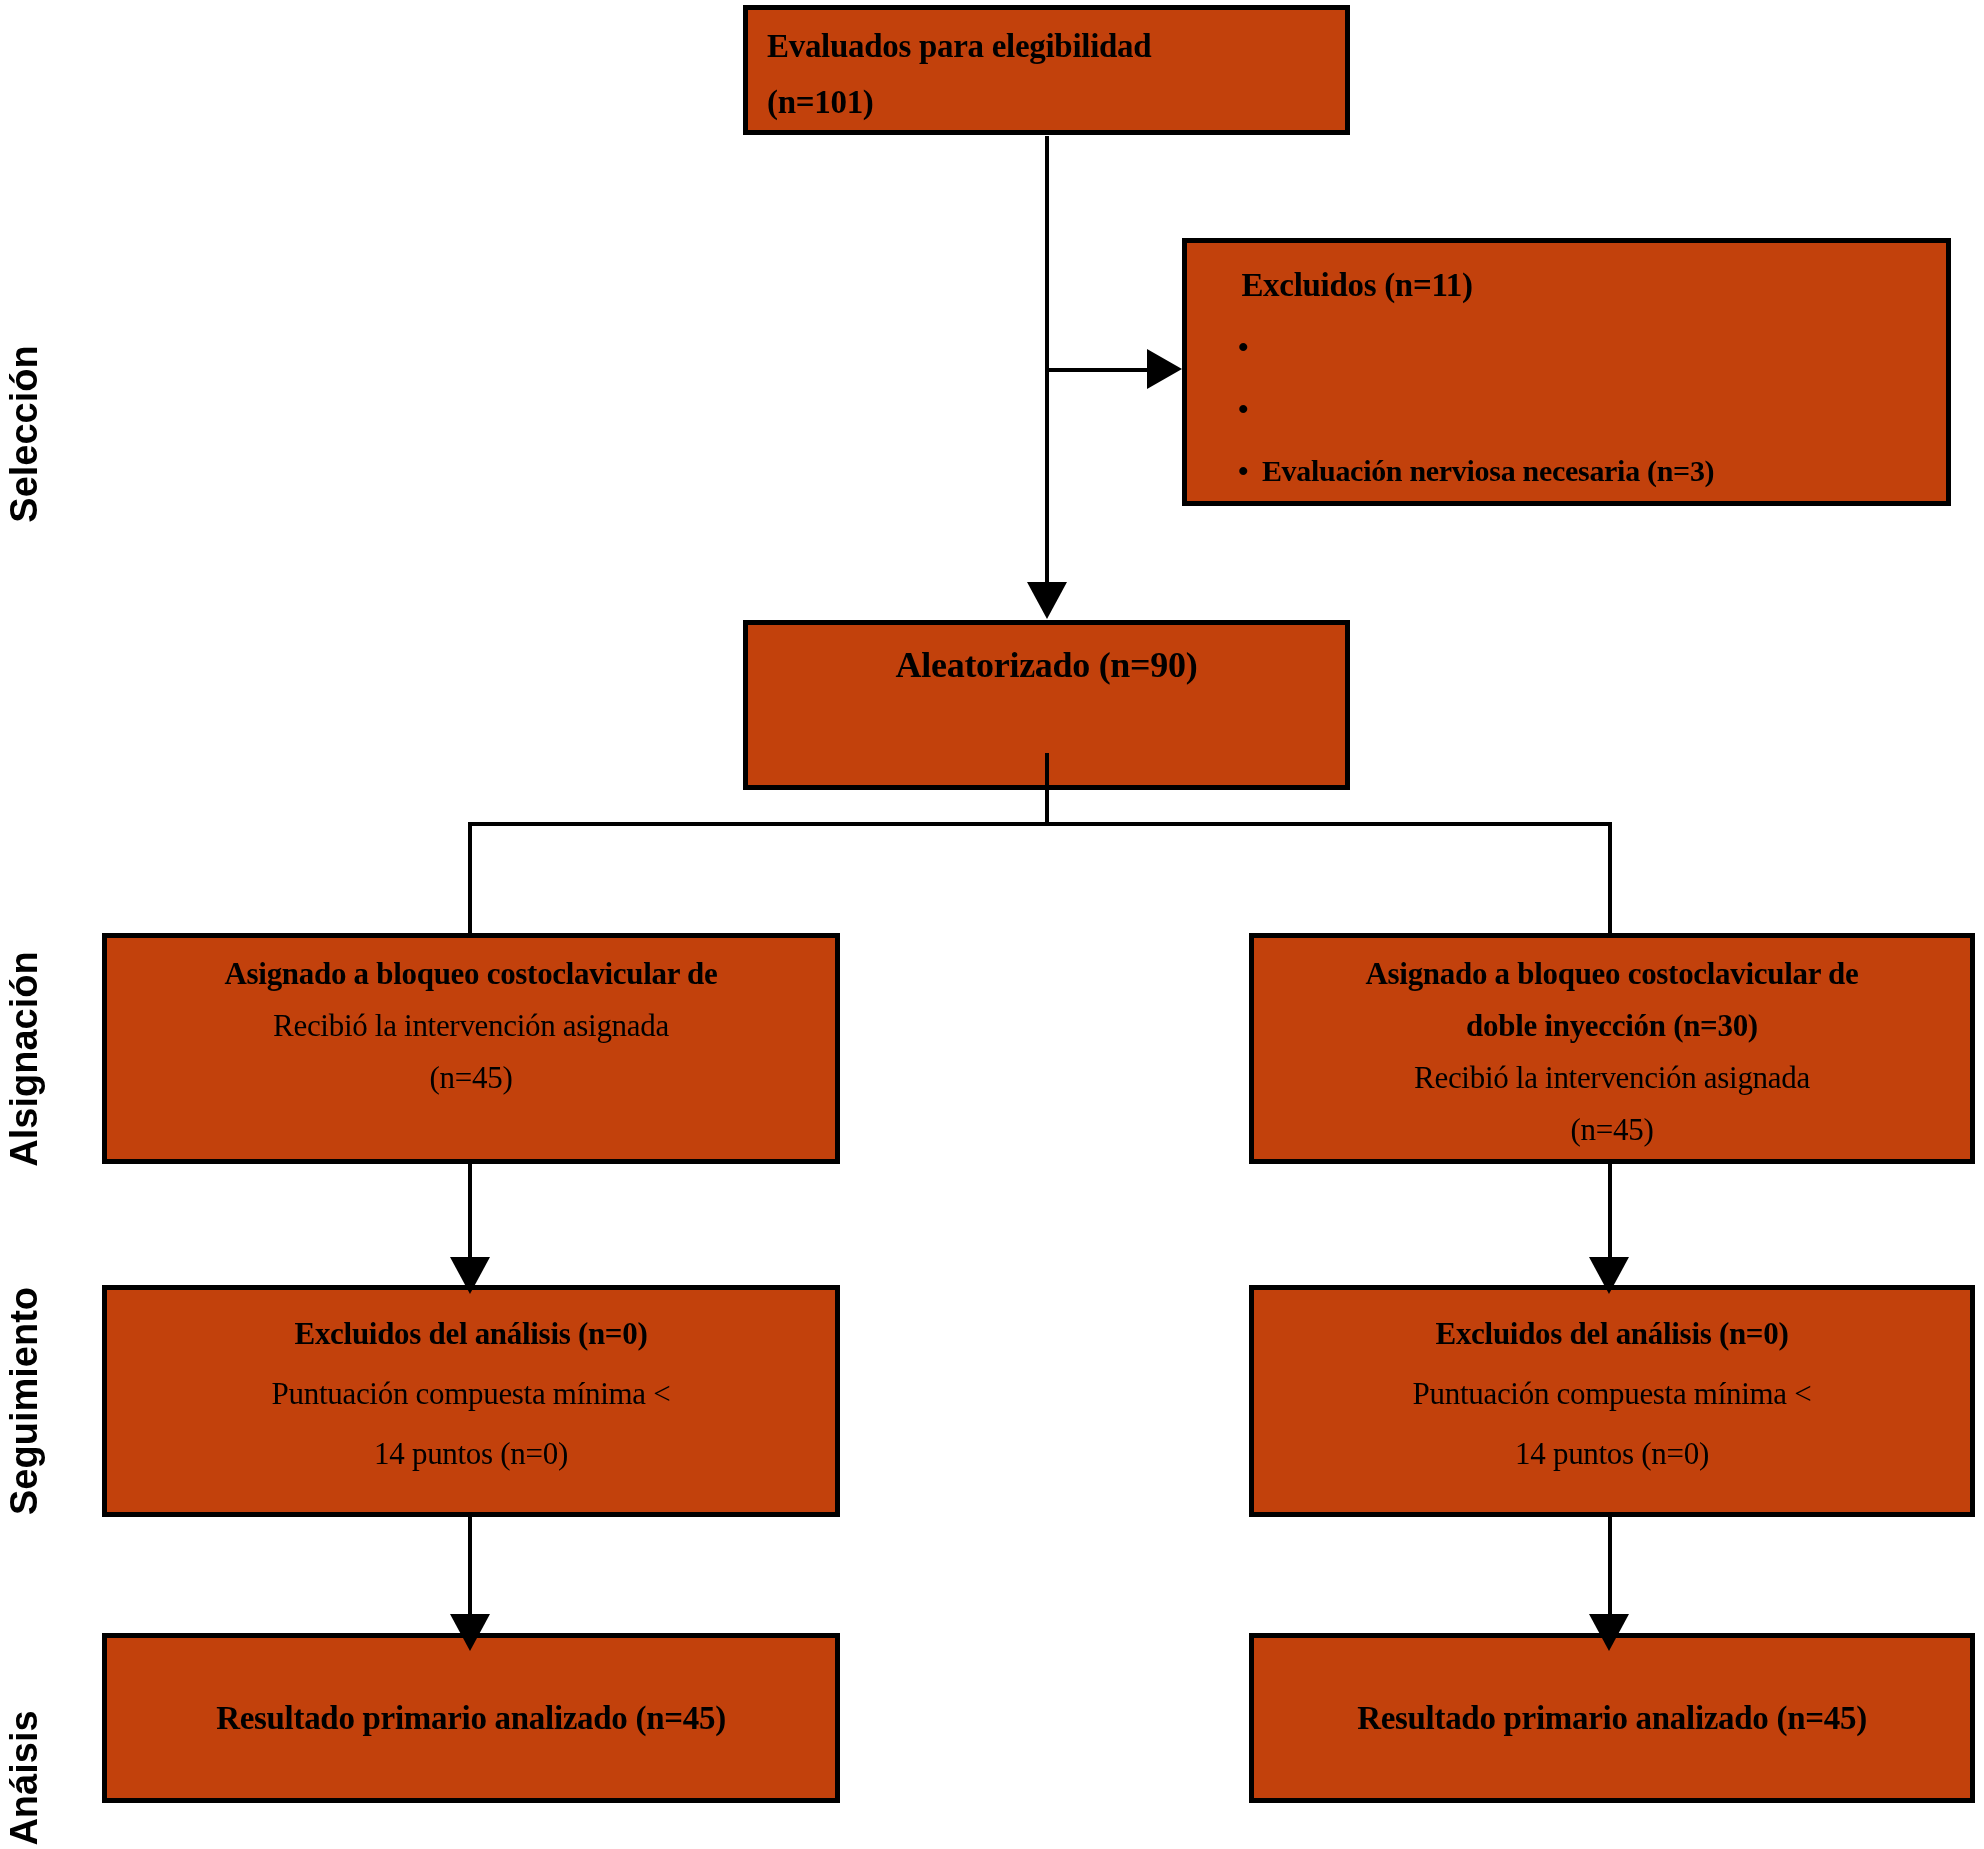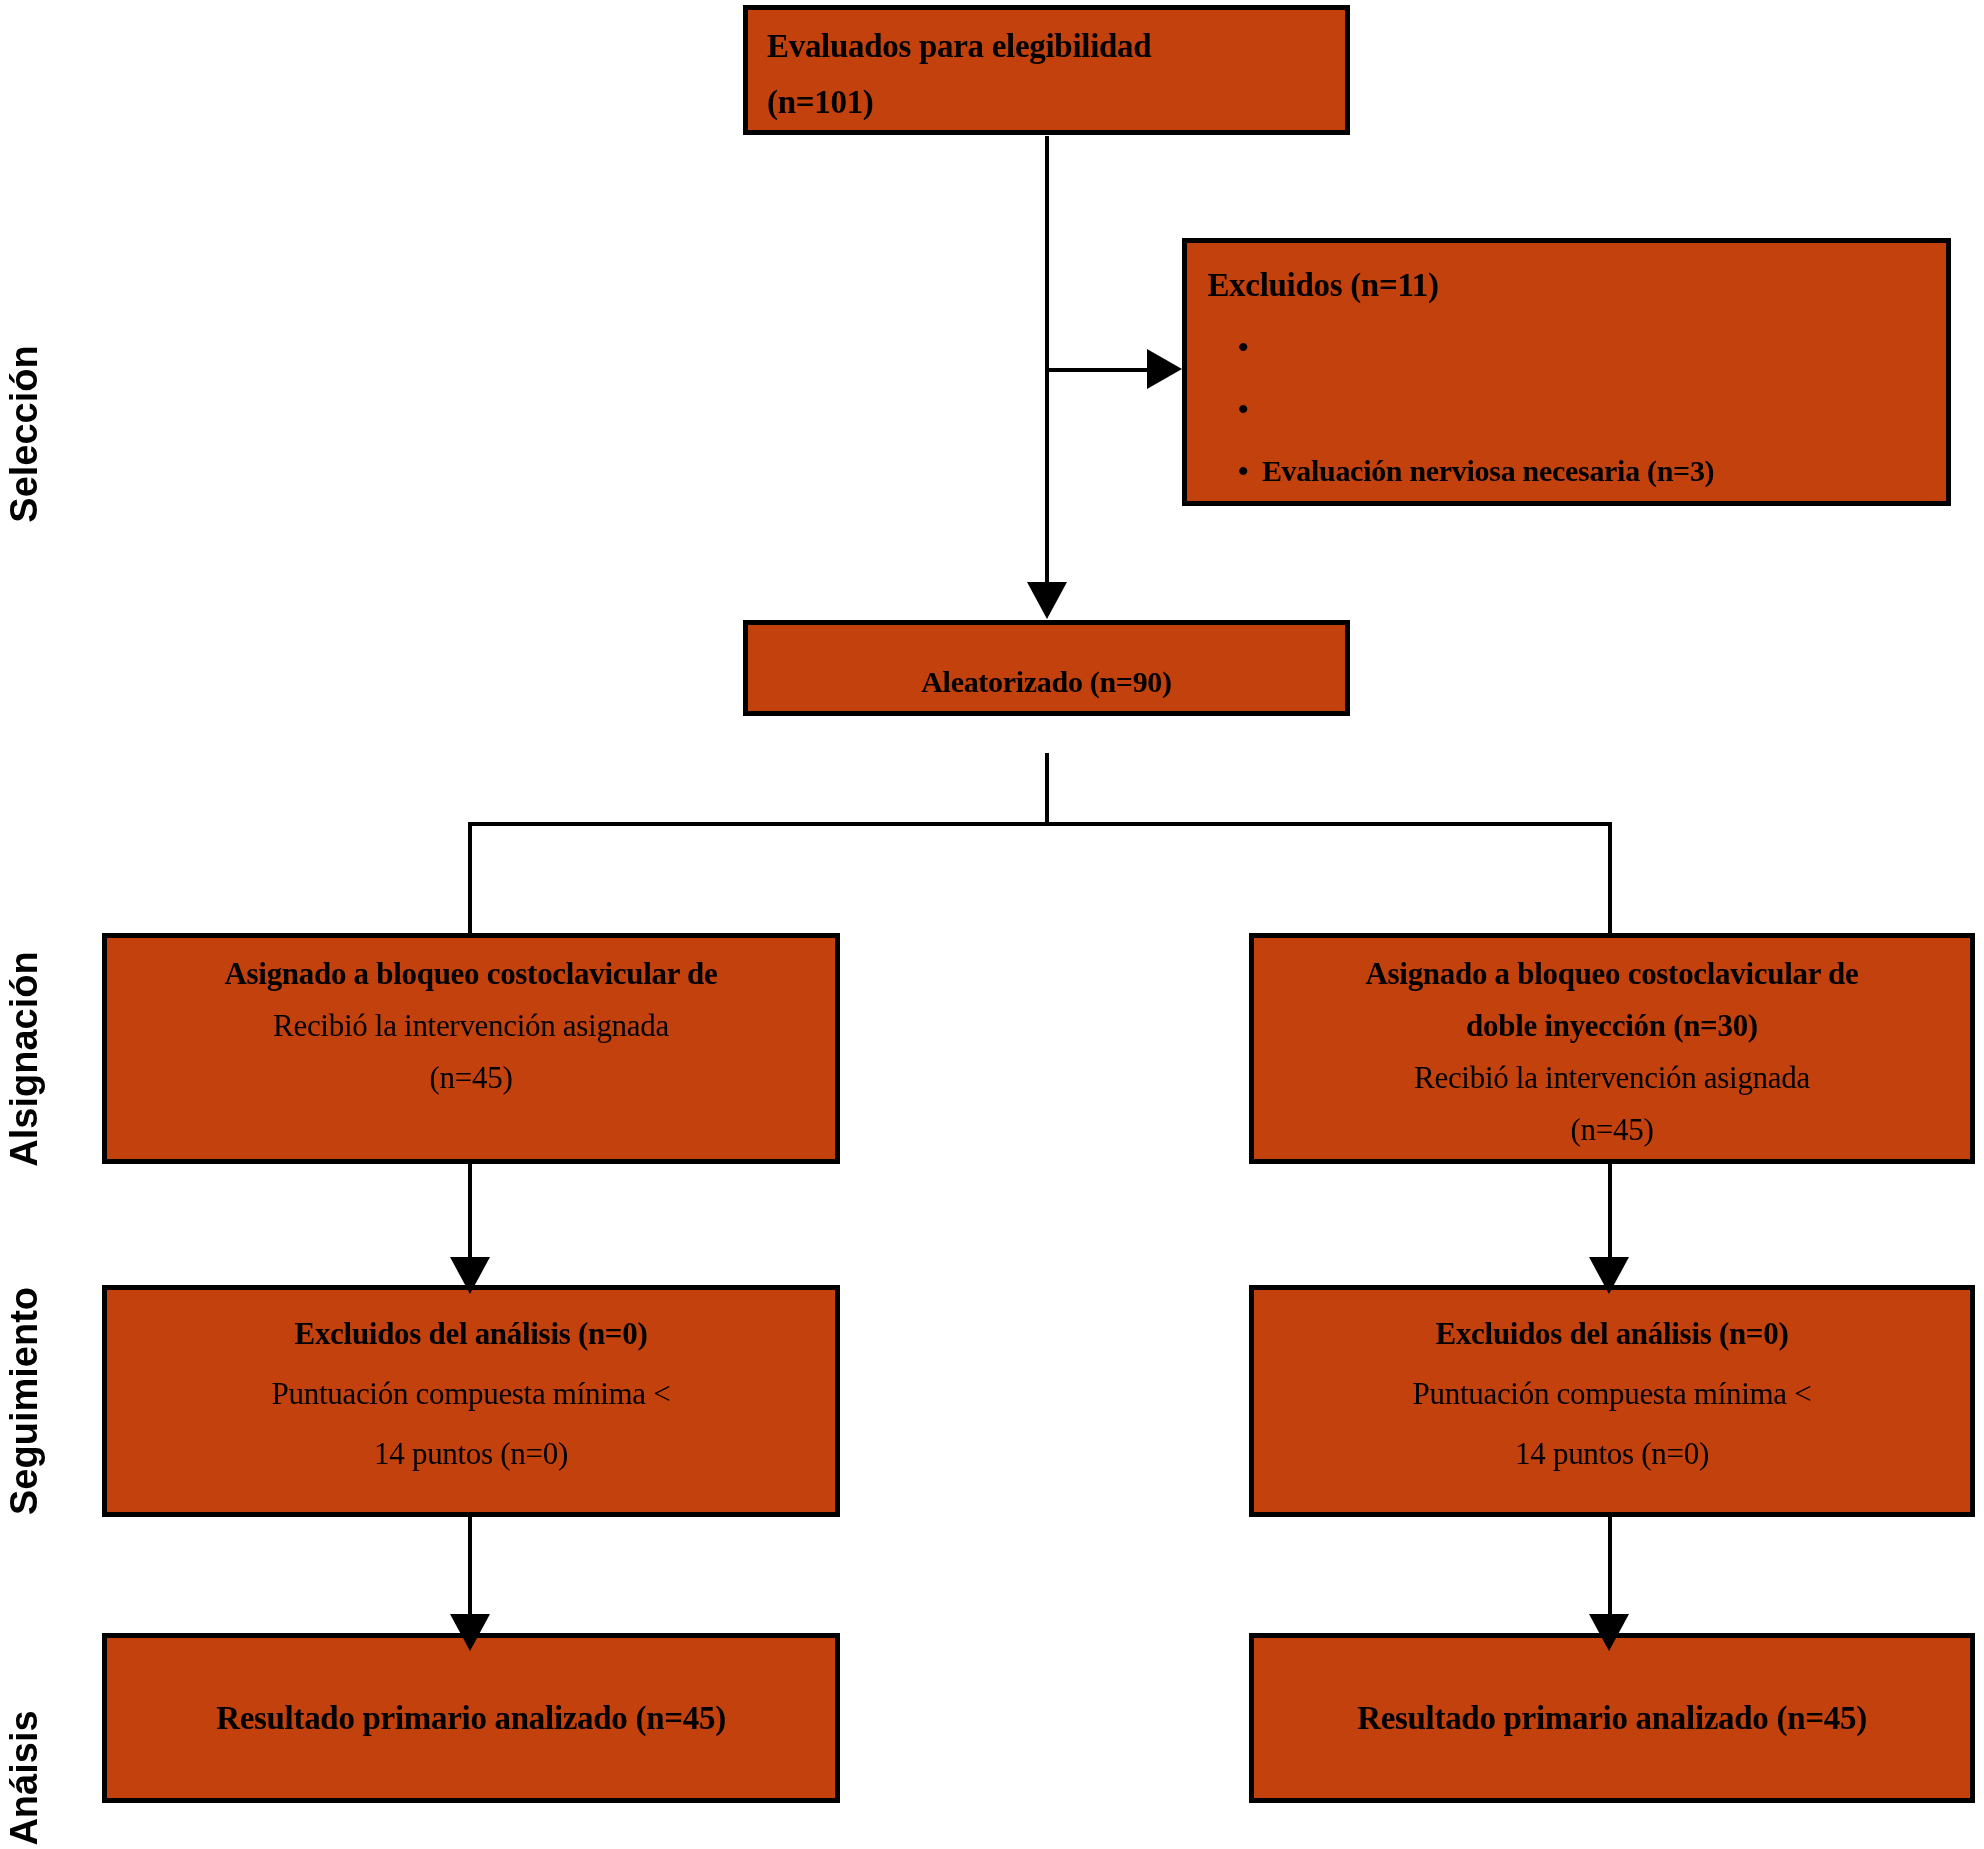--- a/index.html
+++ b/index.html
@@ -45,24 +45,24 @@
   .arr-right {
     position: absolute; width: 0; height: 0;
     border-top: 20.4px solid transparent;
     border-bottom: 20.4px solid transparent;
     border-left: 35px solid #000;
   }
 
   
   #box-eligibility { left: 743px; top: 5.4px;  width: 607px;  height: 130px; padding: 8.1px 13.6px 0 19px; line-height: 56px; font-size: 33px; }
   #box-excluded    { left: 1182px; top: 238px; width: 769px; height: 268px; padding: 12.2px 6.8px 0 20.4px; }
-  #box-excluded .title { font-size: 33px; font-weight: bold; line-height: 61px; }
+  #box-excluded .title { font-size: 33px; font-weight: bold; line-height: 61px; margin-left: 34px; }
   .bullet-row { display: flex; align-items: baseline; margin-left: 30.5px; font-weight: bold; font-size: 30px; line-height: 62px; white-space: nowrap; }
   .bullet-dot { width: 24px; flex: 0 0 24px; }
-  #box-randomized  { left: 743px; top: 620px; width: 607px; height: 96px; padding-top: 31px; font-size: 30px; }
+  #box-randomized  { left: 743px; top: 620px; width: 607px; height: 170px; padding-top: 14px; font-size: 36px; }
   #box-alloc-left  { left: 102px;  top: 933px; width: 738px; height: 231px; padding: 9.5px 11px 0 11px; }
   #box-alloc-right { left: 1249px; top: 933px; width: 726px; height: 231px; padding: 9.5px 11px 0 11px; }
   #box-follow-left  { left: 102px;  top: 1285px; width: 738px; height: 232px; padding: 13.6px 11px 0 11px; line-height: 60px; }
   #box-follow-right { left: 1249px; top: 1285px; width: 726px; height: 232px; padding: 13.6px 11px 0 11px; line-height: 60px; }
   #box-analysis-left  { left: 102px;  top: 1633px; width: 738px; height: 170px; display: flex; align-items: center; justify-content: center; font-size: 33px; }
   #box-analysis-right { left: 1249px; top: 1633px; width: 726px; height: 170px; display: flex; align-items: center; justify-content: center; font-size: 33px; }
 </style>
 </head>
 <body>
 

